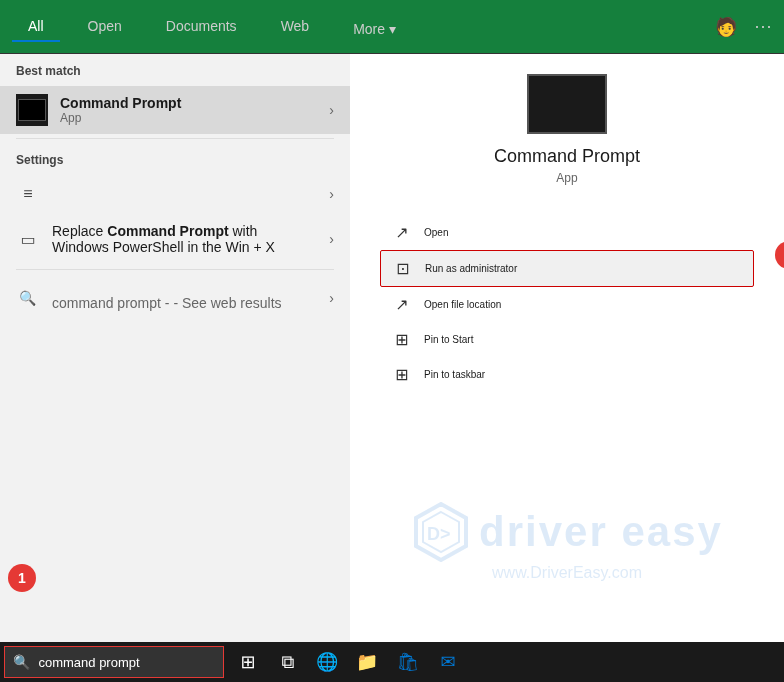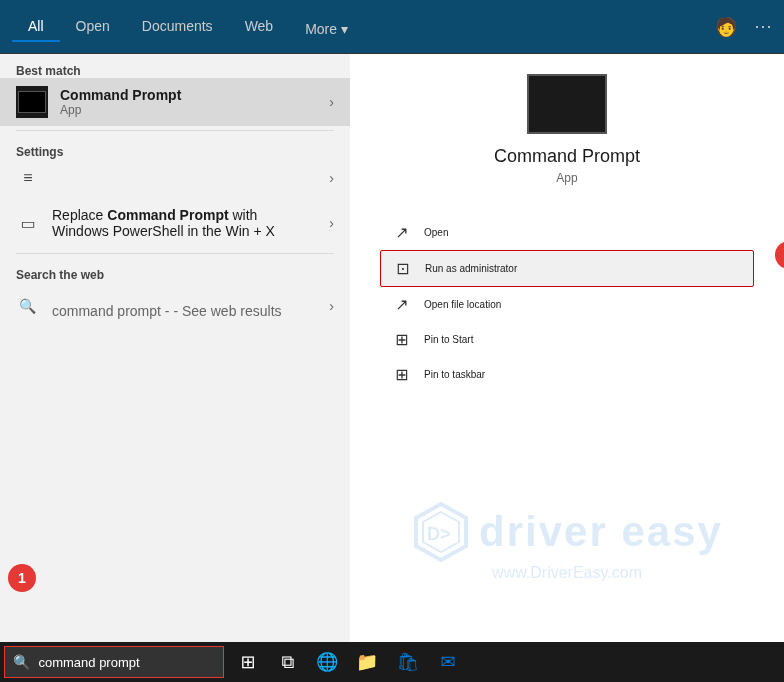--- a/index.html
+++ b/index.html
@@ -6,26 +6,27 @@
     body {
       width: 784px;
       height: 682px;
       font-family: 'Segoe UI', Arial, sans-serif;
       overflow: hidden;
       background: #1a1a1a;
     }
 
     
     .top-nav {
-      background: #0c4a6e;
+      background: #15803d;
       height: 54px;
       display: flex;
       align-items: center;
       padding: 0 12px;
       border-bottom: 1px solid #333;
+      gap: 12px;
     }
     .nav-tab {
       color: #ccc;
       padding: 6px 16px;
       font-size: 14px;
       cursor: pointer;
       border-bottom: 2px solid transparent;
     }
     .nav-tab.active {
       color: #fff;
@@ -59,21 +60,21 @@
       background: #f2f2f2;
       display: flex;
       flex-direction: column;
       height: 100%;
     }
 
     .section-label {
       font-size: 12px;
       font-weight: 600;
       color: #444;
-      padding: 10px 16px 0;
+      padding: 10px 16px 8px;
     }
 
     .result-item {
       display: flex;
       align-items: center;
       padding: 8px 16px;
       cursor: pointer;
       gap: 12px;
       background: transparent;
     }
@@ -324,21 +325,20 @@
       <span class="chevron">›</span>
     </div>
 
     <div class="settings-item">
       <span class="settings-icon">▭</span>
       <span class="settings-text">Replace <b>Command Prompt</b> with<br>Windows PowerShell in the Win + X</span>
       <span class="chevron">›</span>
     </div>
 
     <div class="divider"></div>
-    <div class="section-label">Search the web</div>
 
     <div class="web-search-item">
       <span class="search-icon-sm">🔍</span>
       <span class="web-text">
         <span>command prompt</span>
         <span> - <span style="color:#666;">- See web results</span></span>
       </span>
       <span class="chevron">›</span>
     </div>
   </div>

